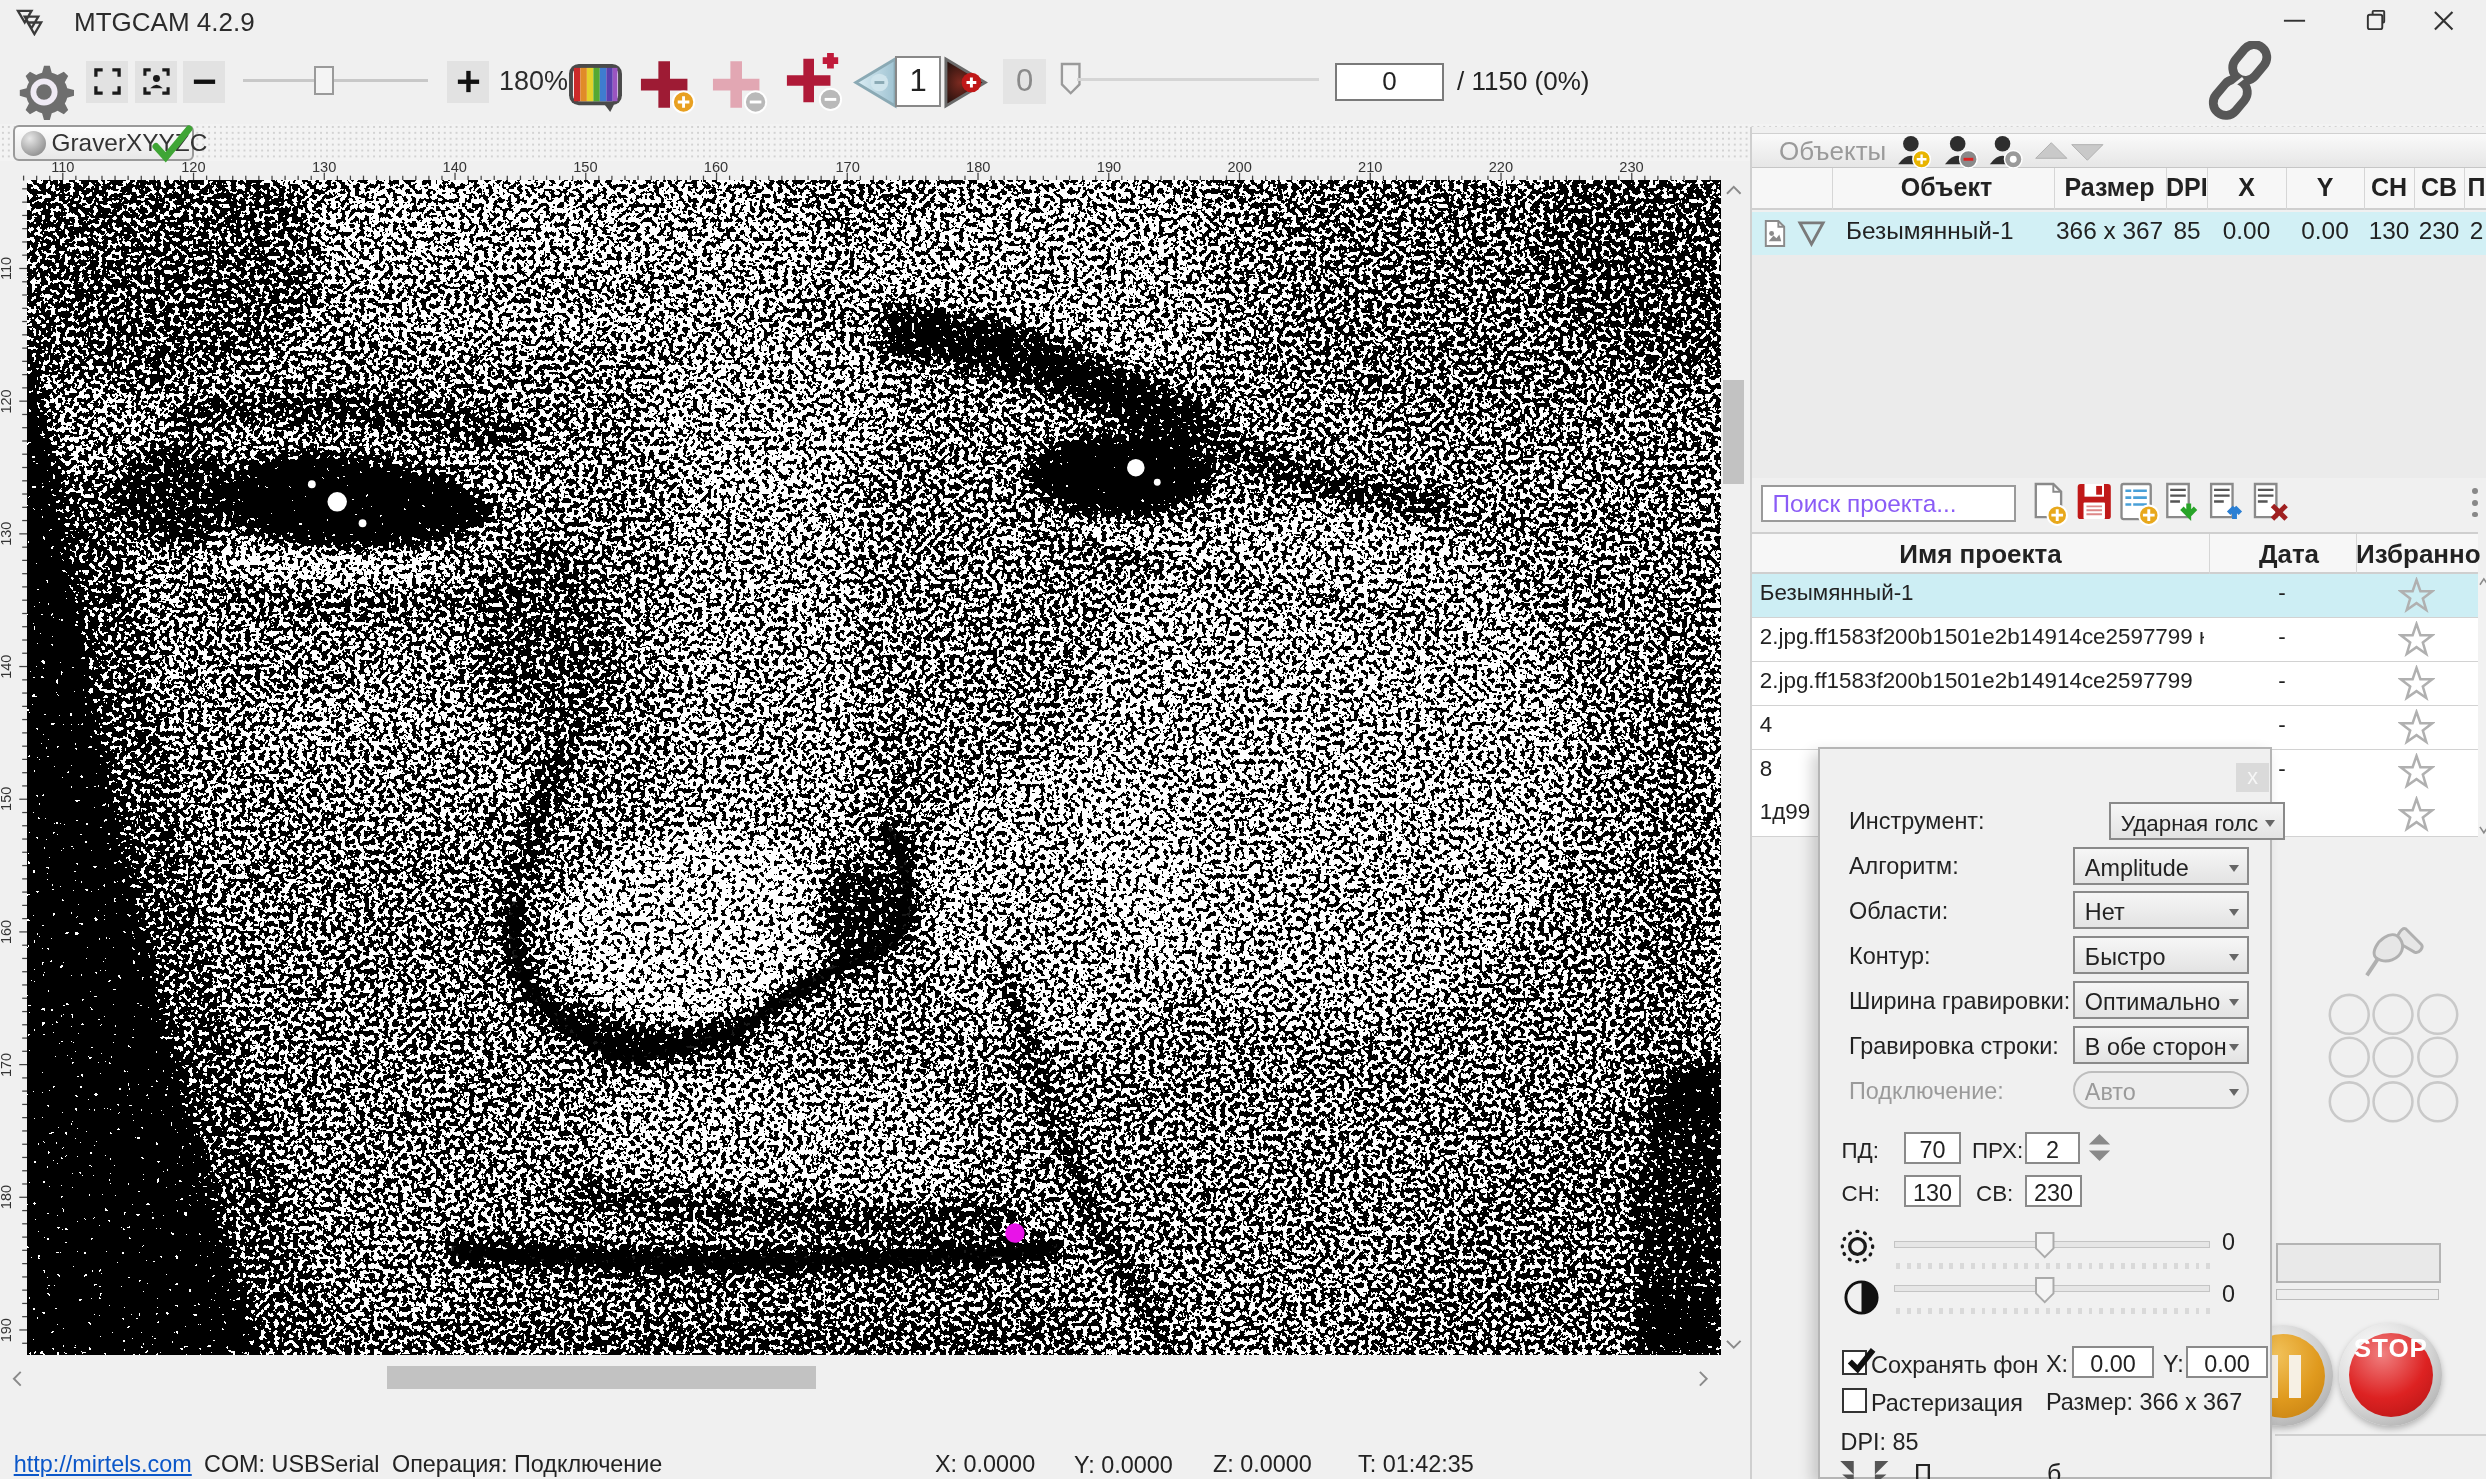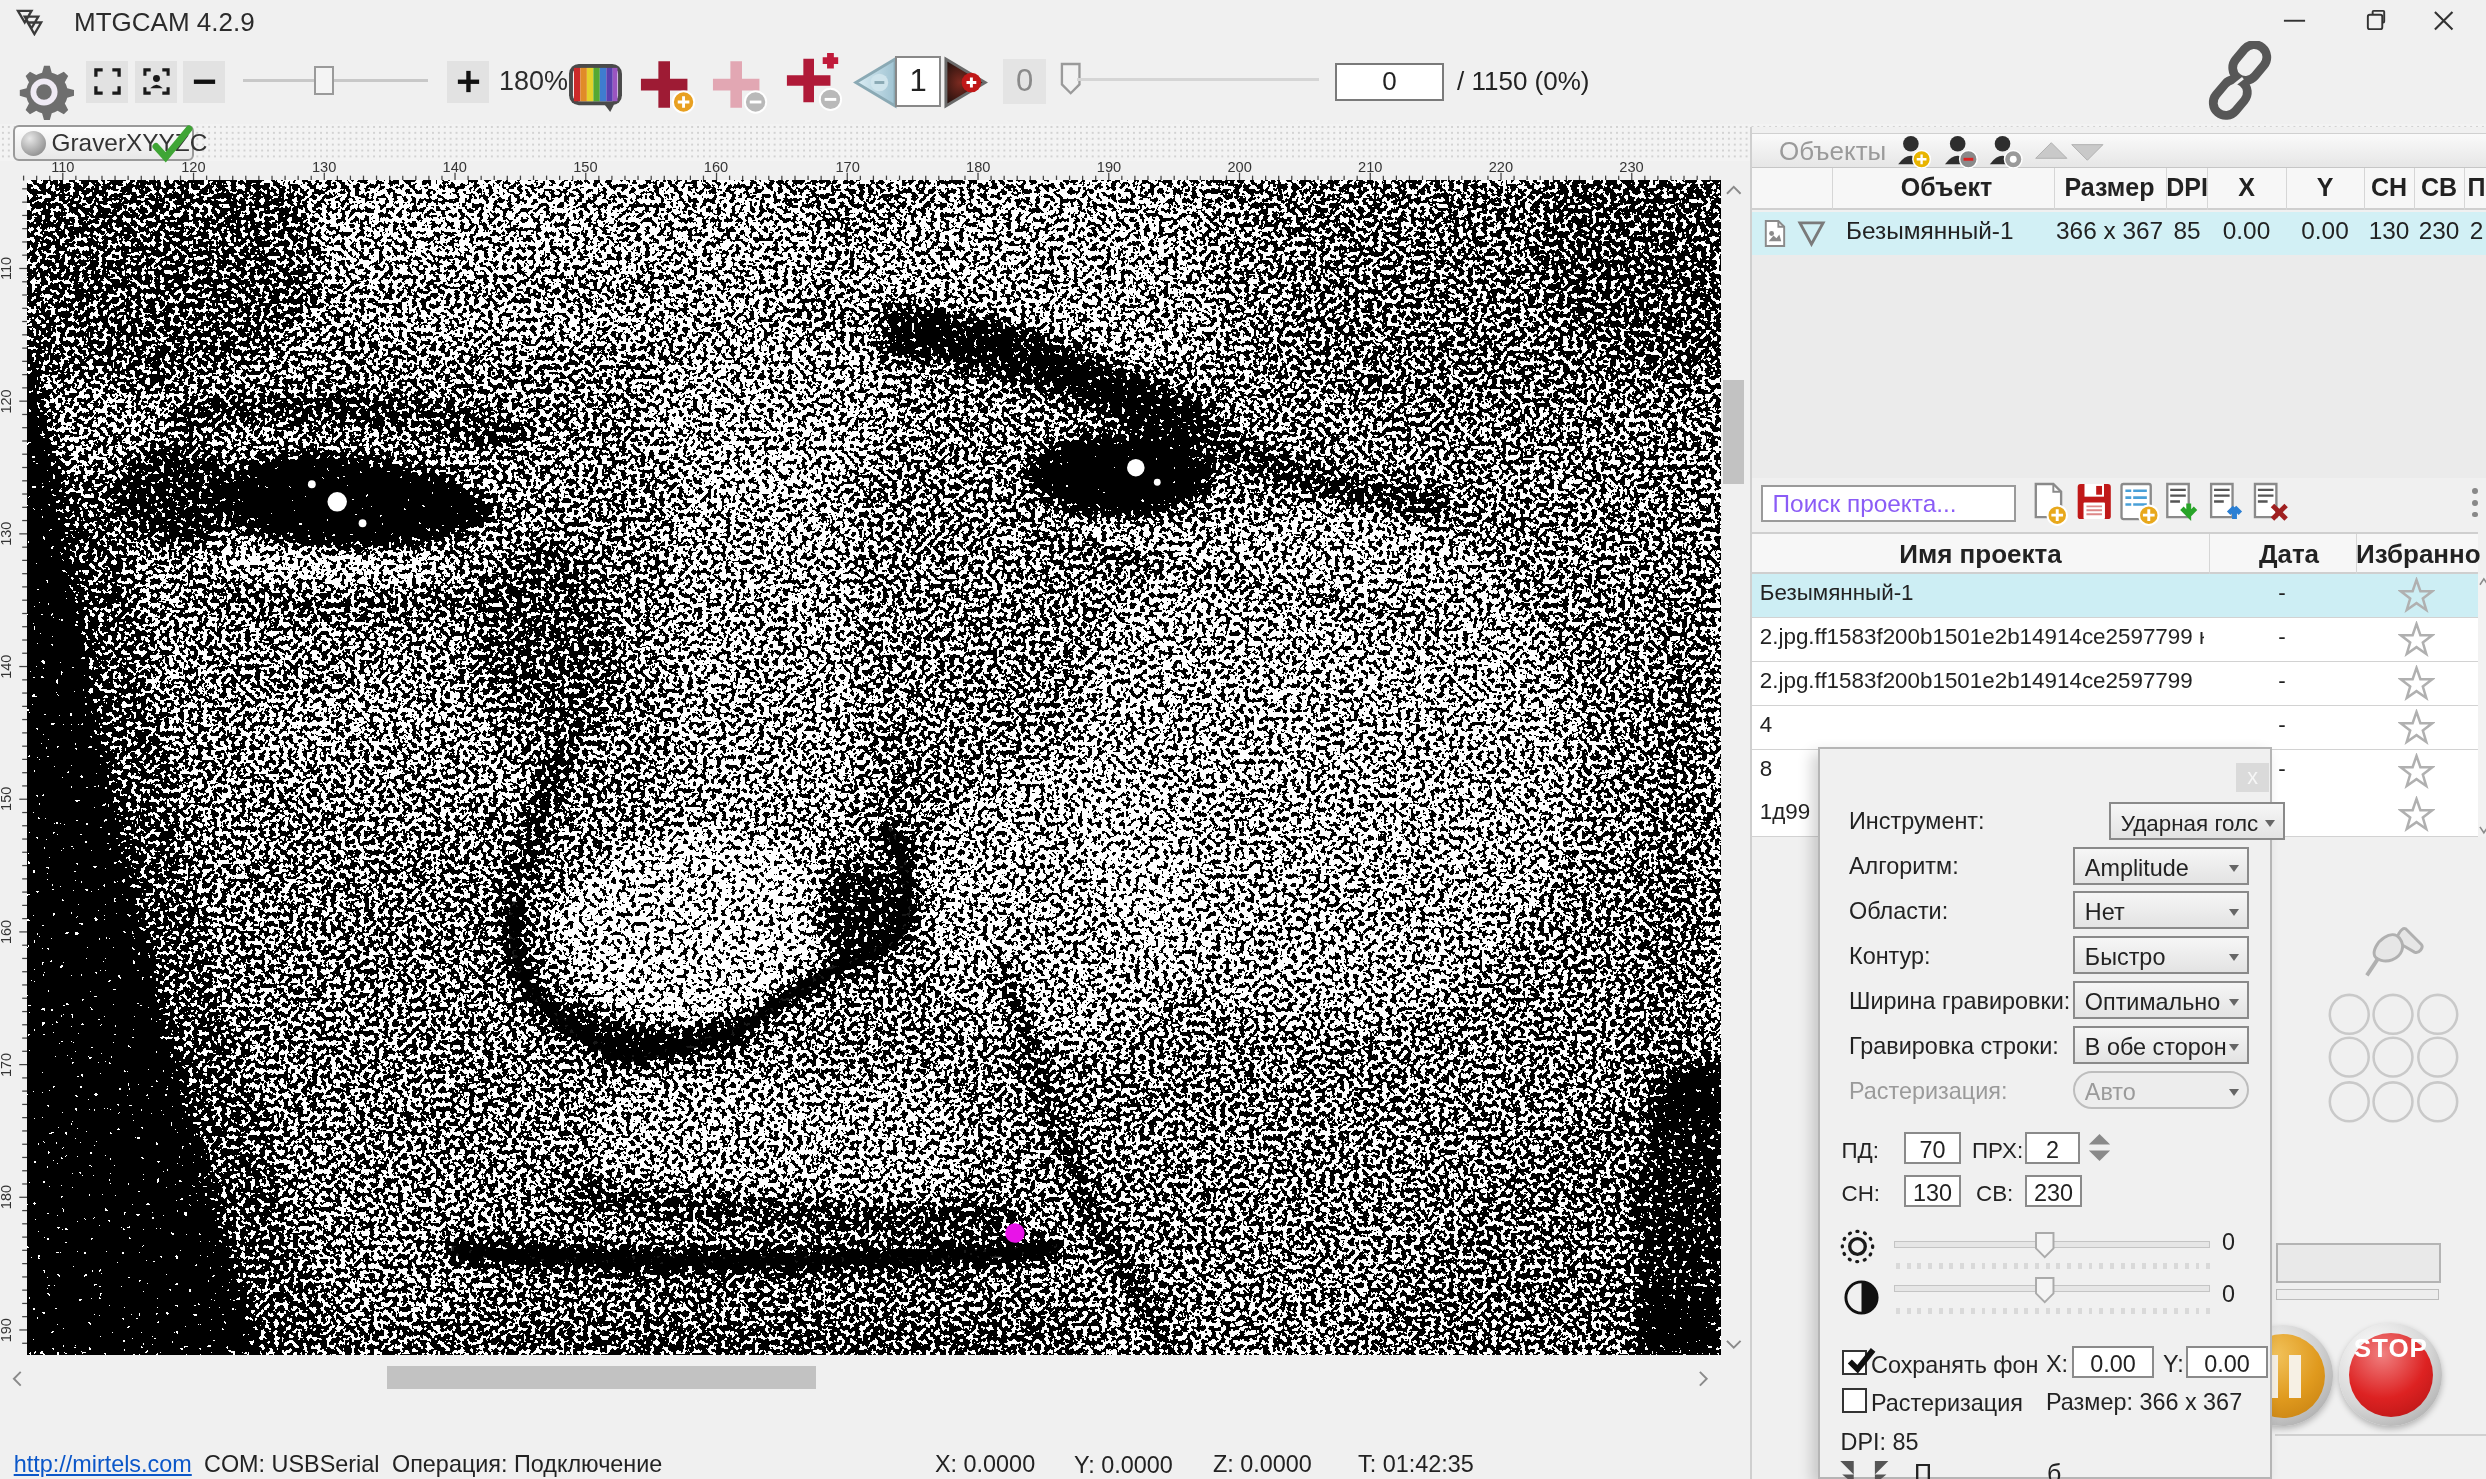--- a/index.html
+++ b/index.html
@@ -559,21 +559,21 @@
       <path d="M143 28 L159 12 L175 28 Z" fill="#c9c9c9" stroke="#b0b0b0"></path>
       <path d="M180 14 L196 30 L212 14 Z" fill="#c9c9c9" stroke="#b0b0b0"></path>
     </svg>
 
     <div class="abs" style="left:0;top:41px;width:737px;height:42px;background:#f7f7f7;border-bottom:2px solid #cfcfcf;font-weight:bold;font-size:25px;">
       <div class="abs" style="left:80px;top:0;width:1px;height:42px;background:#d6d6d6;"></div>
       <div class="abs" style="left:94px;top:4.9px;width:201px;text-align:center;">Объект</div>
       <div class="abs" style="left:302px;top:0;width:1px;height:42px;background:#d6d6d6;"></div>
       <div class="abs" style="left:304px;top:4.9px;width:107px;text-align:center;">Размер</div>
       <div class="abs" style="left:414px;top:0;width:1px;height:42px;background:#d6d6d6;"></div>
-      <div class="abs" style="left:414px;top:4.9px;width:42px;text-align:center;">DPI</div>
+      <div class="abs" style="left:414px;top:4.9px;width:42px;">DPI</div>
       <div class="abs" style="left:455px;top:0;width:1px;height:42px;background:#d6d6d6;"></div>
       <div class="abs" style="left:455px;top:4.9px;width:79px;text-align:center;">X</div>
       <div class="abs" style="left:534px;top:0;width:1px;height:42px;background:#d6d6d6;"></div>
       <div class="abs" style="left:534px;top:4.9px;width:78px;text-align:center;">Y</div>
       <div class="abs" style="left:612px;top:0;width:1px;height:42px;background:#d6d6d6;"></div>
       <div class="abs" style="left:612px;top:4.9px;width:50px;text-align:center;">CH</div>
       <div class="abs" style="left:662px;top:0;width:1px;height:42px;background:#d6d6d6;"></div>
       <div class="abs" style="left:662px;top:4.9px;width:50px;text-align:center;">CB</div>
       <div class="abs" style="left:712px;top:0;width:1px;height:42px;background:#d6d6d6;"></div>
       <div class="abs" style="left:712px;top:4.9px;width:25px;text-align:center;">П</div>
@@ -755,21 +755,21 @@
     <div class="abs" style="left:29px;top:104px;">Алгоритм:</div>
     <div class="dd abs" style="left:253px;top:98px;">Amplitude</div>
     <div class="abs" style="left:29px;top:149px;">Области:</div>
     <div class="dd abs" style="left:253px;top:142px;">Нет</div>
     <div class="abs" style="left:29px;top:194px;">Контур:</div>
     <div class="dd abs" style="left:253px;top:187px;">Быстро</div>
     <div class="abs" style="left:29px;top:239px;">Ширина гравировки:</div>
     <div class="dd abs" style="left:253px;top:232px;">Оптимально</div>
     <div class="abs" style="left:29px;top:284px;">Гравировка строки:</div>
     <div class="dd abs" style="left:253px;top:277px;">В обе сторон</div>
-    <div class="abs" style="left:29px;top:329px;color:#9a9a9a;">Растеризация:</div>
+    <div class="abs" style="left:29px;top:329px;color:#9a9a9a;">Подключение:</div>
     <div class="dd abs ddoff" style="left:253px;top:322px;">Авто</div>
 
     <div class="abs" style="left:21.5px;top:389px;font-size:22.4px;">ПД:</div>
     <div class="nbx abs" style="left:84px;top:383px;">70</div>
     <div class="abs" style="left:152px;top:389px;font-size:22.4px;">ПРХ:</div>
     <div class="nbx abs" style="left:205px;top:383px;width:55px;">2</div>
     <svg class="abs" style="left:265px;top:382px;" width="29" height="33" viewBox="0 0 30 34">
       <path d="M4 14 L15 3 L26 14 Z" fill="#8a8a8a"></path>
         <path d="M4 20 L15 31 L26 20 Z" fill="#8a8a8a"></path>
     </svg>

